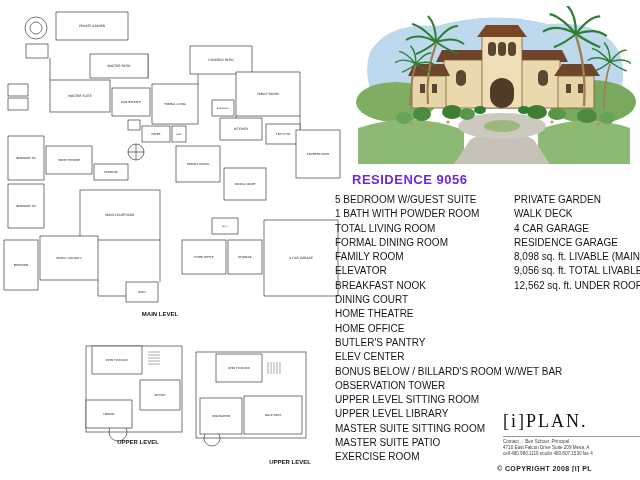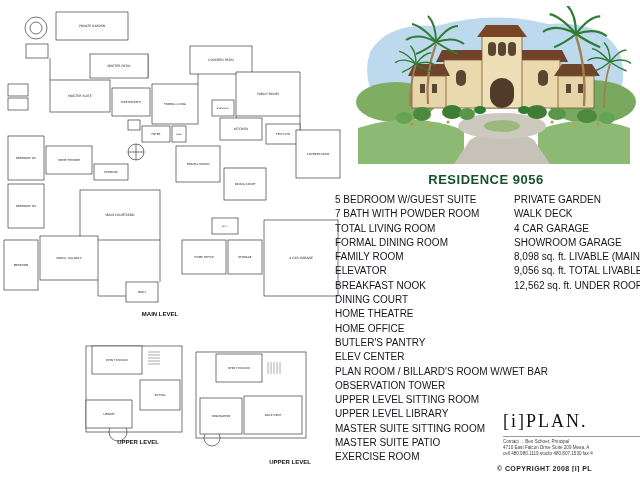--- a/index.html
+++ b/index.html
@@ -6,22 +6,22 @@
   html,body{width:640px;height:480px;background:#fff;overflow:hidden}
   body{font-family:"Liberation Sans",sans-serif;position:relative;color:var(--ink,#15151f)}
   #page{position:absolute;inset:0;background:#fff}
   .floor-plan{position:absolute;left:0;top:0;width:350px;height:475px}
   .room{fill:#ffffff;stroke:var(--plan-line,#3c3c3c);stroke-width:0.7}
   .room-label{font-family:"DejaVu Sans",sans-serif;fill:#222;text-anchor:middle}
   .level-label{font-family:"Liberation Sans",sans-serif;font-weight:bold;font-size:6px;fill:#111;text-anchor:middle}
   .deco{fill:none;stroke:var(--plan-line,#3c3c3c);stroke-width:0.7}
   .hatch{fill:none;stroke:#555;stroke-width:0.5}
   .rendering{position:absolute;left:352px;top:6px;width:284px;height:160px}
-  .title{position:absolute;left:352px;top:172px;width:268px;text-align:center;
-         font-size:13px;font-weight:bold;color:#14532d;letter-spacing:.5px}
+  .title{position:absolute;left:352px;top:172px;width:268px;
+         font-size:13px;font-weight:bold;color:#6d28d9;letter-spacing:.5px}
   .features{position:absolute;top:193px;list-style:none;font-size:10px;line-height:14.3px;
             color:var(--ink,#15151f);white-space:nowrap}
   .features-left{left:335px;width:162px}
   .features-right{left:514px;width:126px;overflow:hidden}
   .logo-block{position:absolute;left:503px;top:408px;width:137px;overflow:hidden;color:#111}
   .logo-text{font-family:"Liberation Serif",serif;font-size:18px;letter-spacing:2px;line-height:26px;display:block}
   .contact{font-size:4.6px;line-height:6px;color:#444;white-space:nowrap}
   .contact-wrap{border-top:1px solid #999;margin-top:2px;padding-top:2px}
   .copyright{position:absolute;left:497px;top:465px;width:143px;overflow:hidden;font-size:7px;
              font-weight:bold;letter-spacing:.4px;color:#222;white-space:nowrap}
@@ -188,44 +188,44 @@
       <circle cx="200" cy="116" r="1.5" fill="#d9824a"></circle>
         <circle cx="246" cy="118" r="1.5" fill="#d9824a"></circle>
       <circle cx="78" cy="120" r="1.5" fill="#c9a227"></circle>
         <circle cx="222" cy="120" r="1.5" fill="#c9a227"></circle>
     </g>
   </svg>
 
   <div class="title">RESIDENCE 9056</div>
   <ul class="features features-left">
       <li>5 BEDROOM W/GUEST SUITE</li>
-      <li>7 BATH WITH POWDER ROOM</li>
+      <li>1 BATH WITH POWDER ROOM</li>
       <li>TOTAL LIVING ROOM</li>
       <li>FORMAL DINING ROOM</li>
       <li>FAMILY ROOM</li>
       <li>ELEVATOR</li>
       <li>BREAKFAST NOOK</li>
       <li>DINING COURT</li>
       <li>HOME THEATRE</li>
       <li>HOME OFFICE</li>
       <li>BUTLER'S PANTRY</li>
       <li>ELEV CENTER</li>
-      <li>PLAN ROOM / BILLARD'S ROOM W/WET BAR</li>
+      <li>BONUS BELOW / BILLARD'S ROOM W/WET BAR</li>
       <li>OBSERVATION TOWER</li>
       <li>UPPER LEVEL SITTING ROOM</li>
       <li>UPPER LEVEL LIBRARY</li>
       <li>MASTER SUITE SITTING ROOM</li>
       <li>MASTER SUITE PATIO</li>
       <li>EXERCISE ROOM</li>
     </ul>
   <ul class="features features-right">
       <li>PRIVATE GARDEN</li>
       <li>WALK DECK</li>
       <li>4 CAR GARAGE</li>
-      <li>SHOWROOM GARAGE</li>
+      <li>RESIDENCE GARAGE</li>
       <li>8,098 sq. ft. LIVABLE (MAIN</li>
       <li>9,056 sq. ft. TOTAL LIVABLE</li>
       <li>12,562 sq. ft. UNDER ROOF</li>
     </ul>
 
   <div class="logo-block">
     <span class="logo-text">[i]PLAN.</span>
     <div class="contact-wrap">
       <p class="contact">Contact .:. Ben Schoer, Principal</p>
       <p class="contact">4710 East Falcon Drive   Suite 209   Mesa, A</p>

